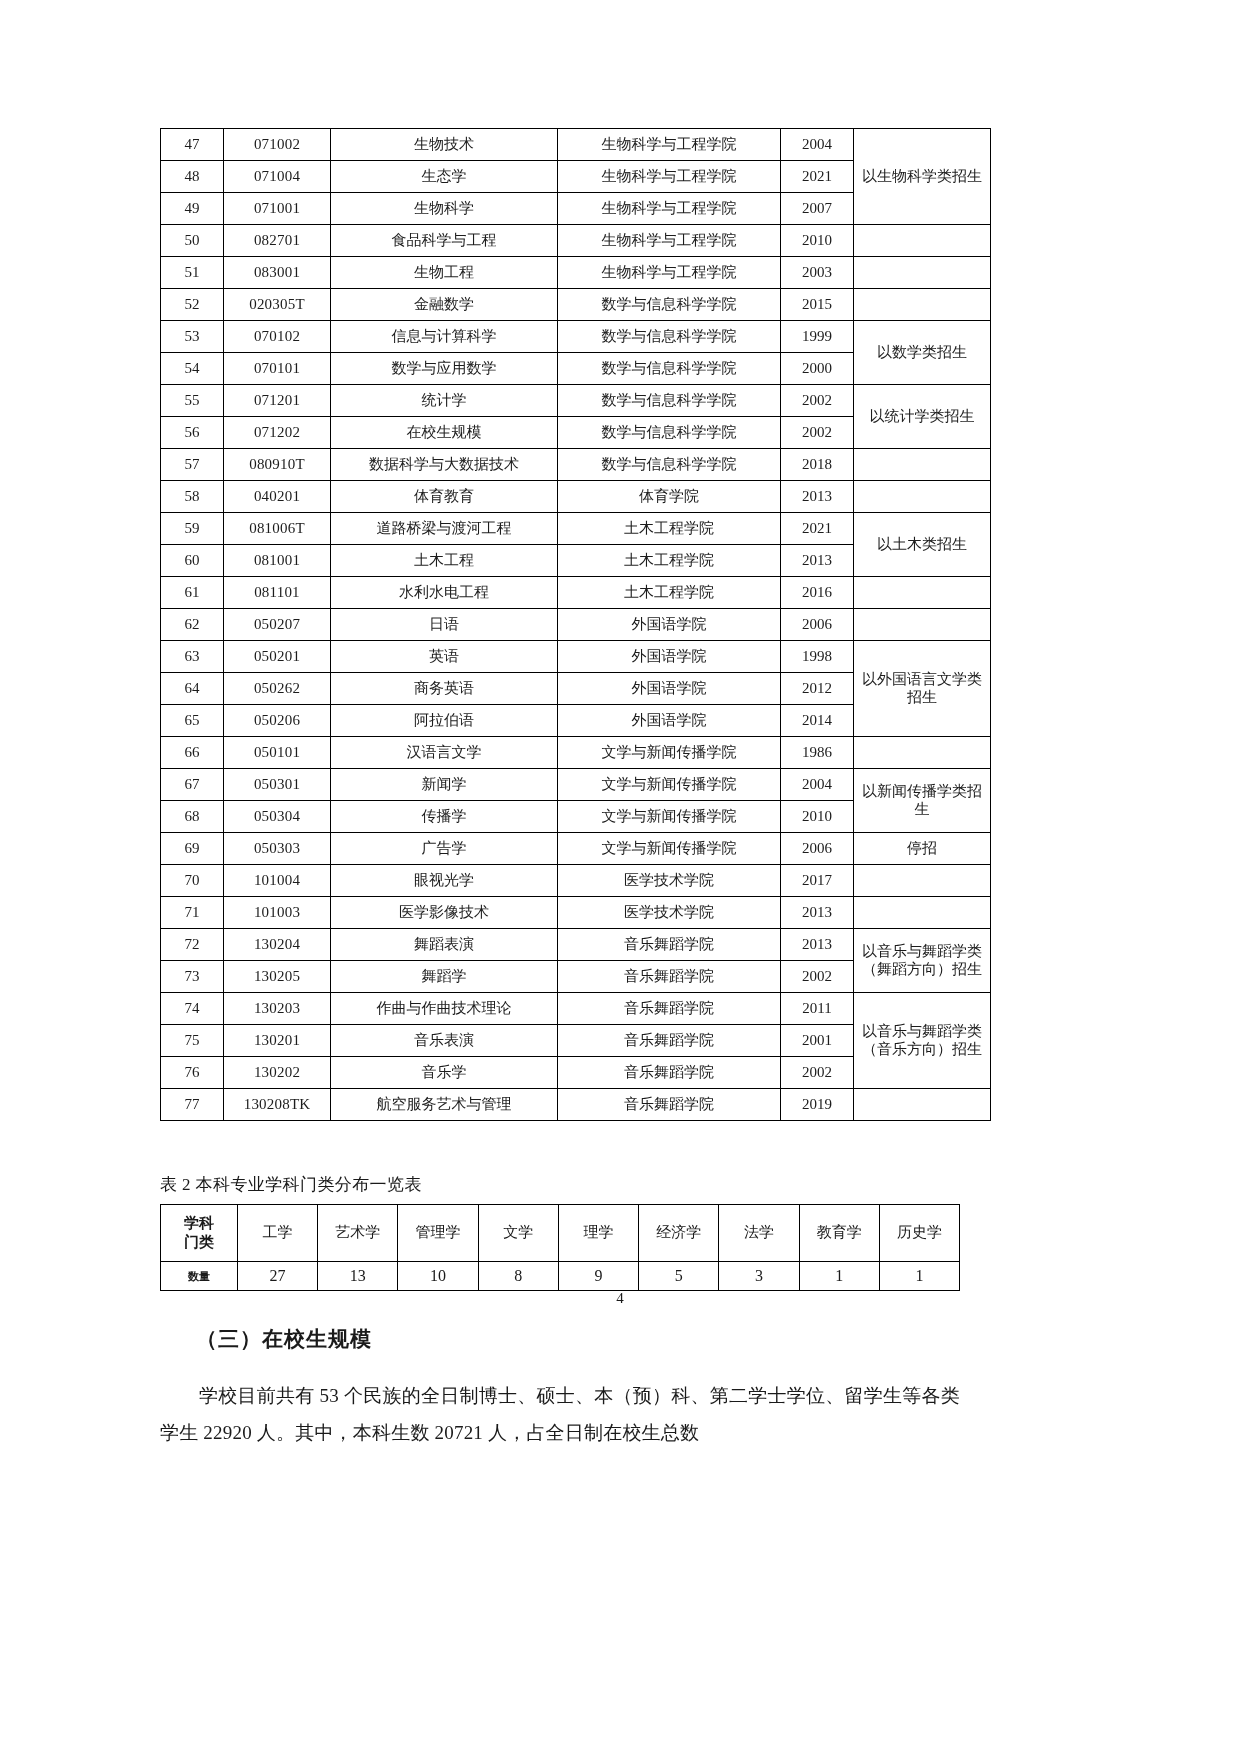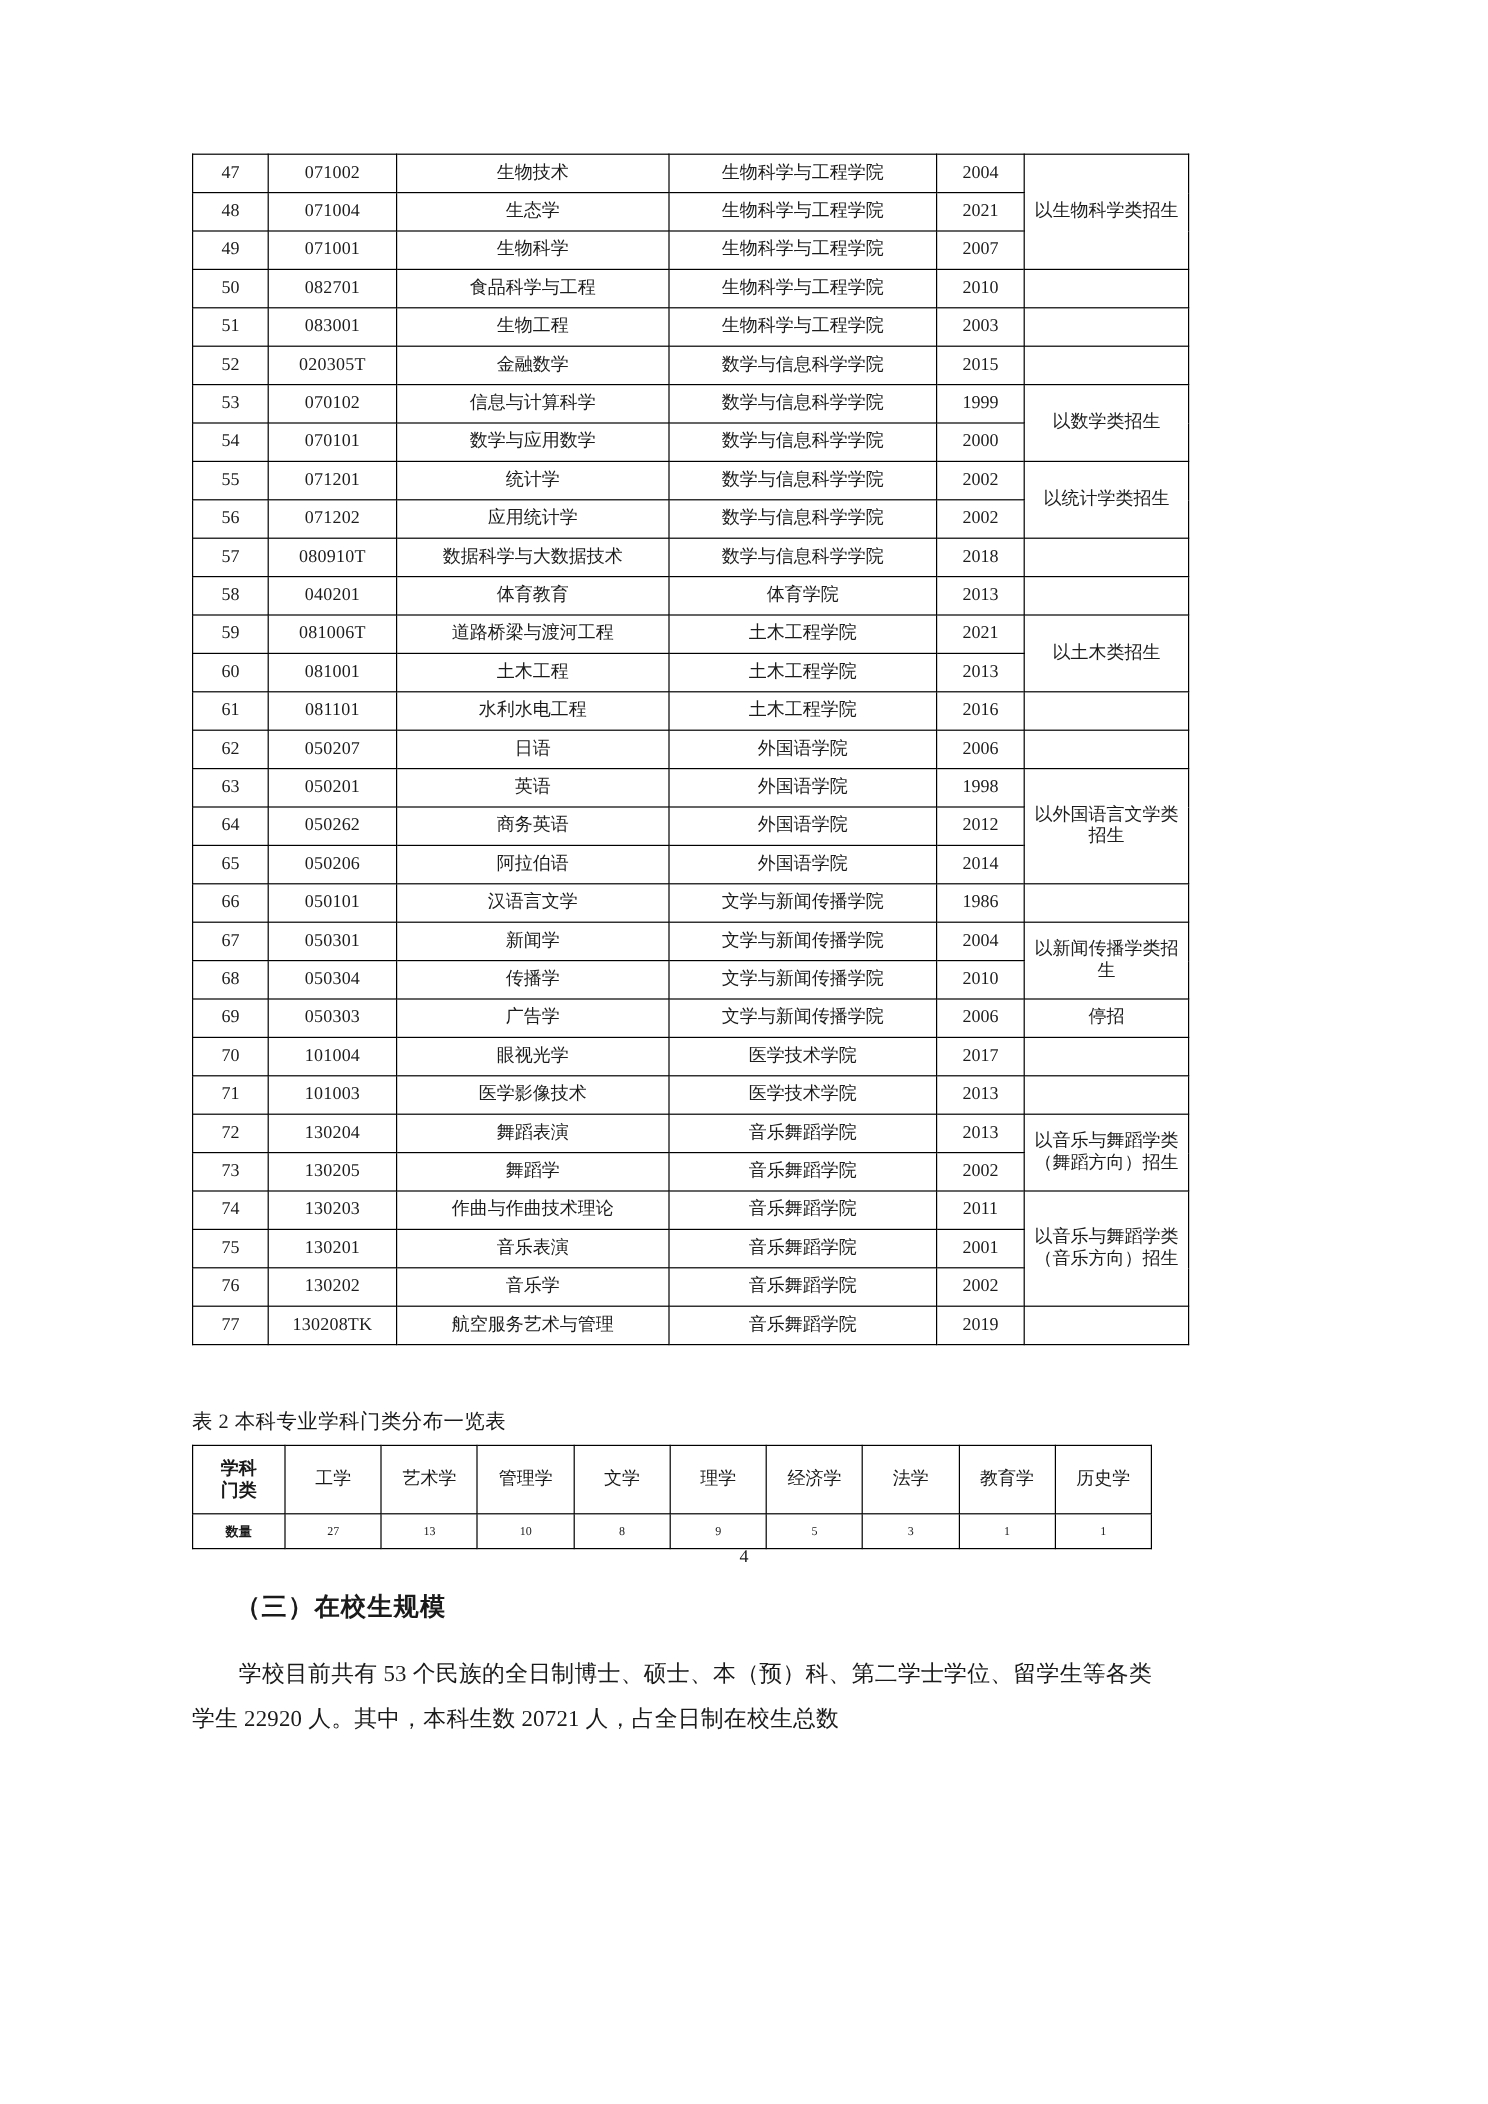--- a/index.html
+++ b/index.html
@@ -81,21 +81,21 @@
     font-size: 15px;
     height: 56px;
     line-height: 1.3;
   }
   table.cat-table td.rowlabel {
     font-weight: bold;
     font-family: "DejaVu Sans", "Liberation Sans", sans-serif;
     width: 74px;
   }
   table.cat-table td.num {
-    font-size: 10px;
+    font-size: 16px;
   }
 
   
   .section-heading {
     font-family: "DejaVu Sans", "Liberation Sans", sans-serif;
     font-size: 21px;
     font-weight: bold;
     margin: 34px 0 16px 36px;
     letter-spacing: 1px;
   }
@@ -196,21 +196,21 @@
           <td class="c-no">55</td>
           <td class="c-code">071201</td>
           <td class="c-name">统计学</td>
           <td class="c-college">数学与信息科学学院</td>
           <td class="c-year">2002</td>
           <td class="c-note" rowspan="2">以统计学类招生</td>
         </tr>
         <tr>
           <td class="c-no">56</td>
           <td class="c-code">071202</td>
-          <td class="c-name">应用统计学</td>
+          <td class="c-name">在校生规模</td>
           <td class="c-college">数学与信息科学学院</td>
           <td class="c-year">2002</td>
         </tr>
         <tr>
           <td class="c-no">57</td>
           <td class="c-code">080910T</td>
           <td class="c-name">数据科学与大数据技术</td>
           <td class="c-college">数学与信息科学学院</td>
           <td class="c-year">2018</td>
           <td class="c-note"></td>

